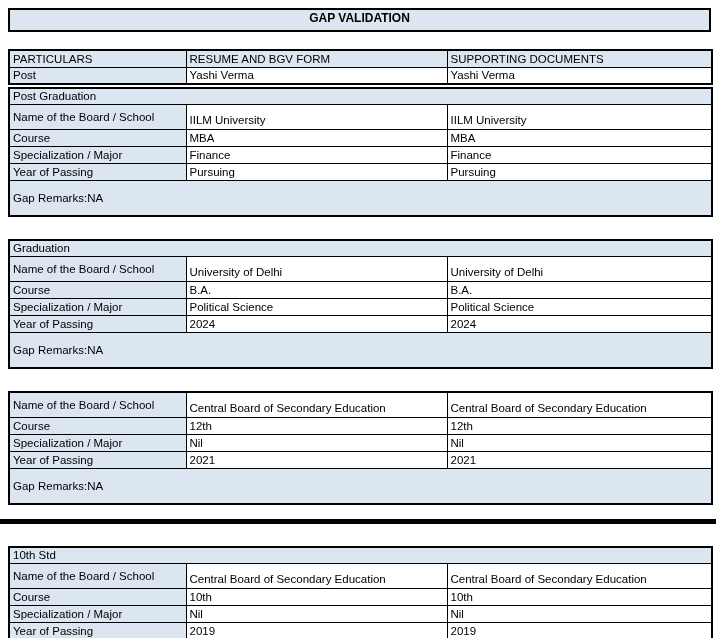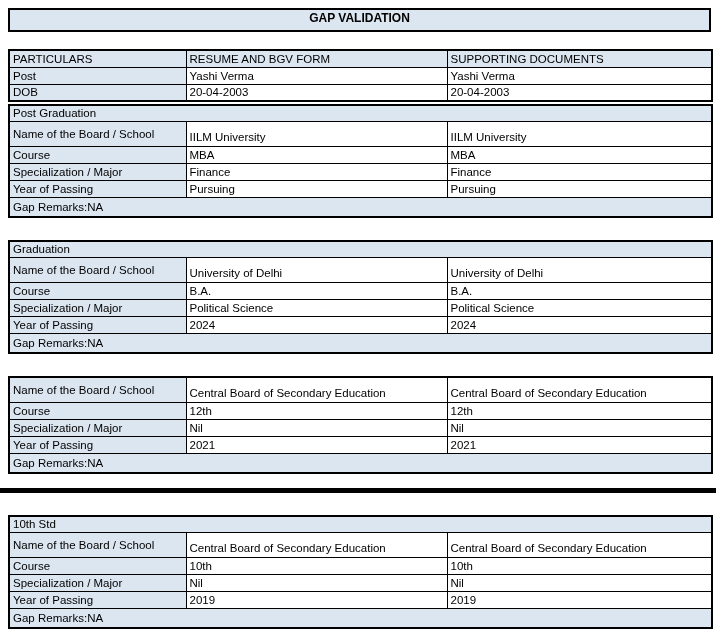--- a/index.html
+++ b/index.html
@@ -52,21 +52,21 @@
   .fill { background: var(--fill, #dce6f1); }
   .bold { font-weight: bold; }
   .info-table { margin-top: 17px; padding-left: 8px; }
   .info-table tr { height: 17px; }
   .section-table { margin-top: 22px; }
   .section-table.first { margin-top: 2px; }
   .section-header-row { height: 16px; }
   .detail-row { height: 17px; }
   .detail-row.tall { height: 25px; }
   .detail-row.tall td.value-cell { vertical-align: bottom; padding-bottom: 3px; }
-  .remarks-row { height: 20px; }
+  .remarks-row { height: 36px; }
   .page-break-divider {
     margin-left: -8px;
     margin-top: 14px;
     width: 716px;
     height: 5px;
     background: #000000;
   }
 </style>
 </head>
 <body>
@@ -85,25 +85,20 @@
       <tr>
         <th class="fill bold">PARTICULARS</th>
         <th class="fill bold">RESUME AND BGV FORM</th>
         <th class="fill bold">SUPPORTING DOCUMENTS</th>
       </tr>
       <tr>
         <td class="fill">Post</td>
         <td class="value-cell">Yashi Verma</td>
         <td class="value-cell">Yashi Verma</td>
       </tr>
-      <tr>
-        <td class="fill">DOB</td>
-        <td class="value-cell">20-04-2003</td>
-        <td class="value-cell">20-04-2003</td>
-      </tr>
     </tbody>
   </table>
 
   <table class="tbl section-table first">
     <colgroup>
         <col class="c1">
         <col class="c2">
         <col class="c3">
       </colgroup>
     <tbody>

